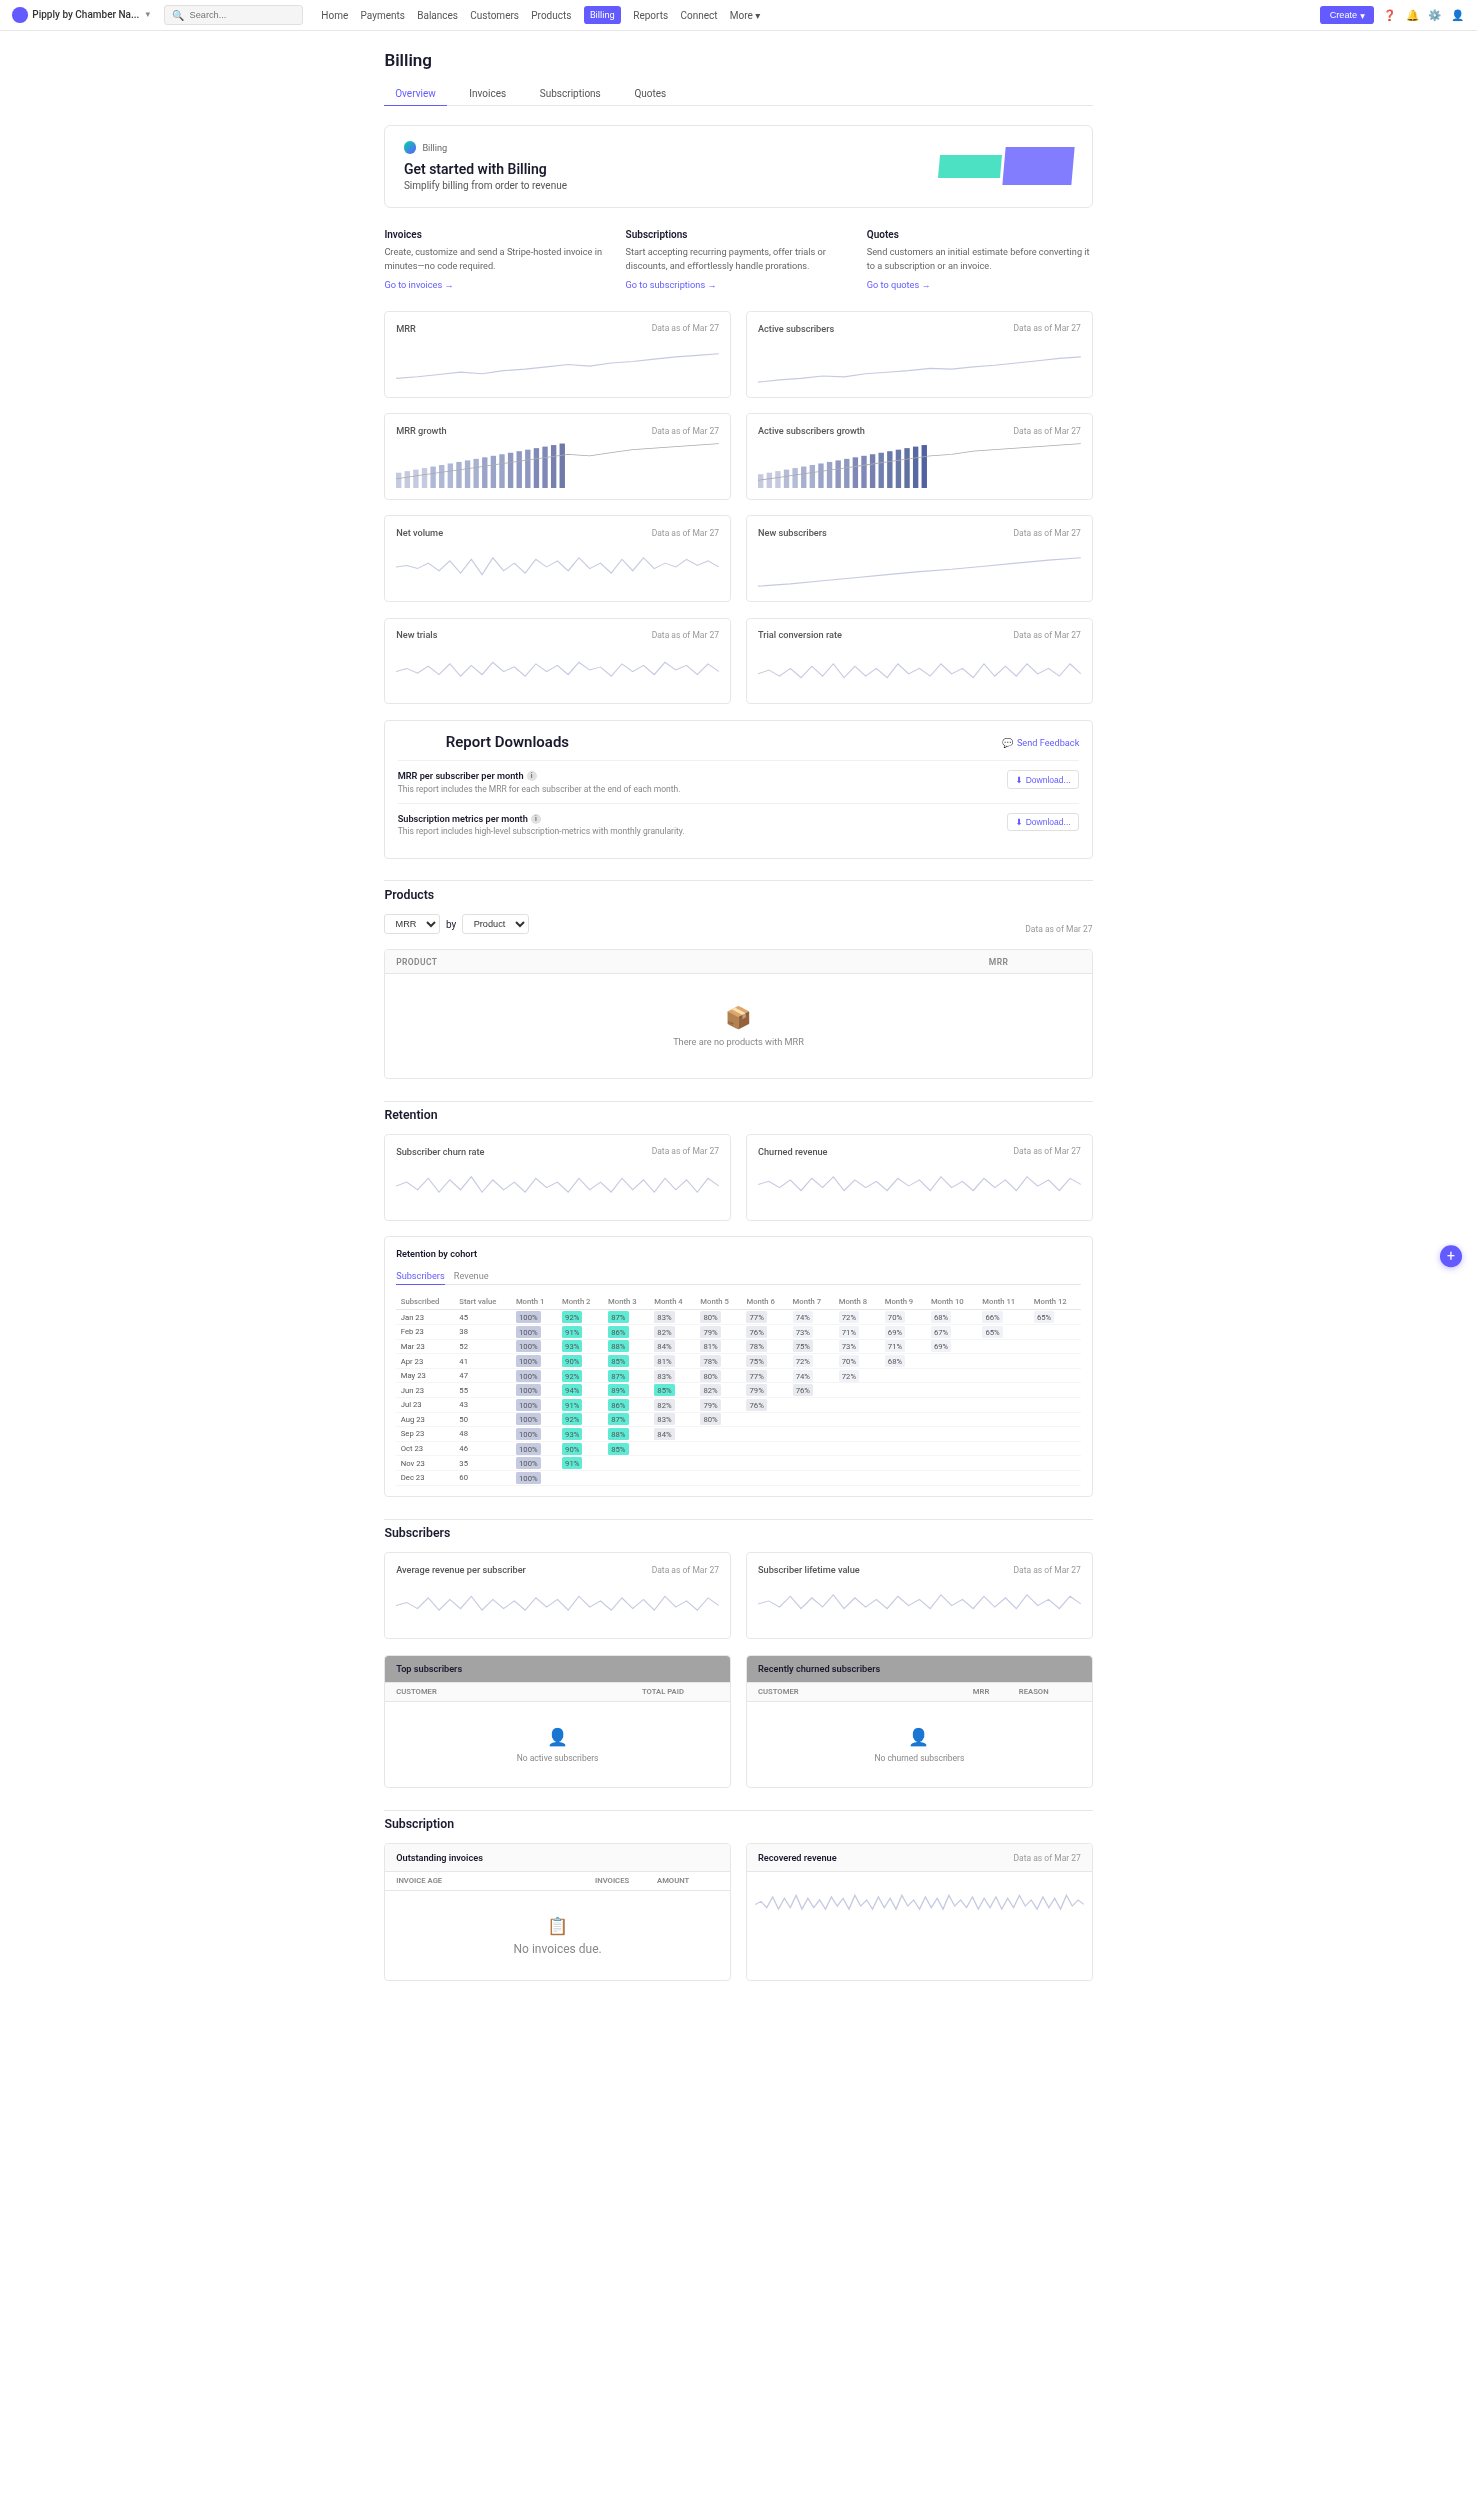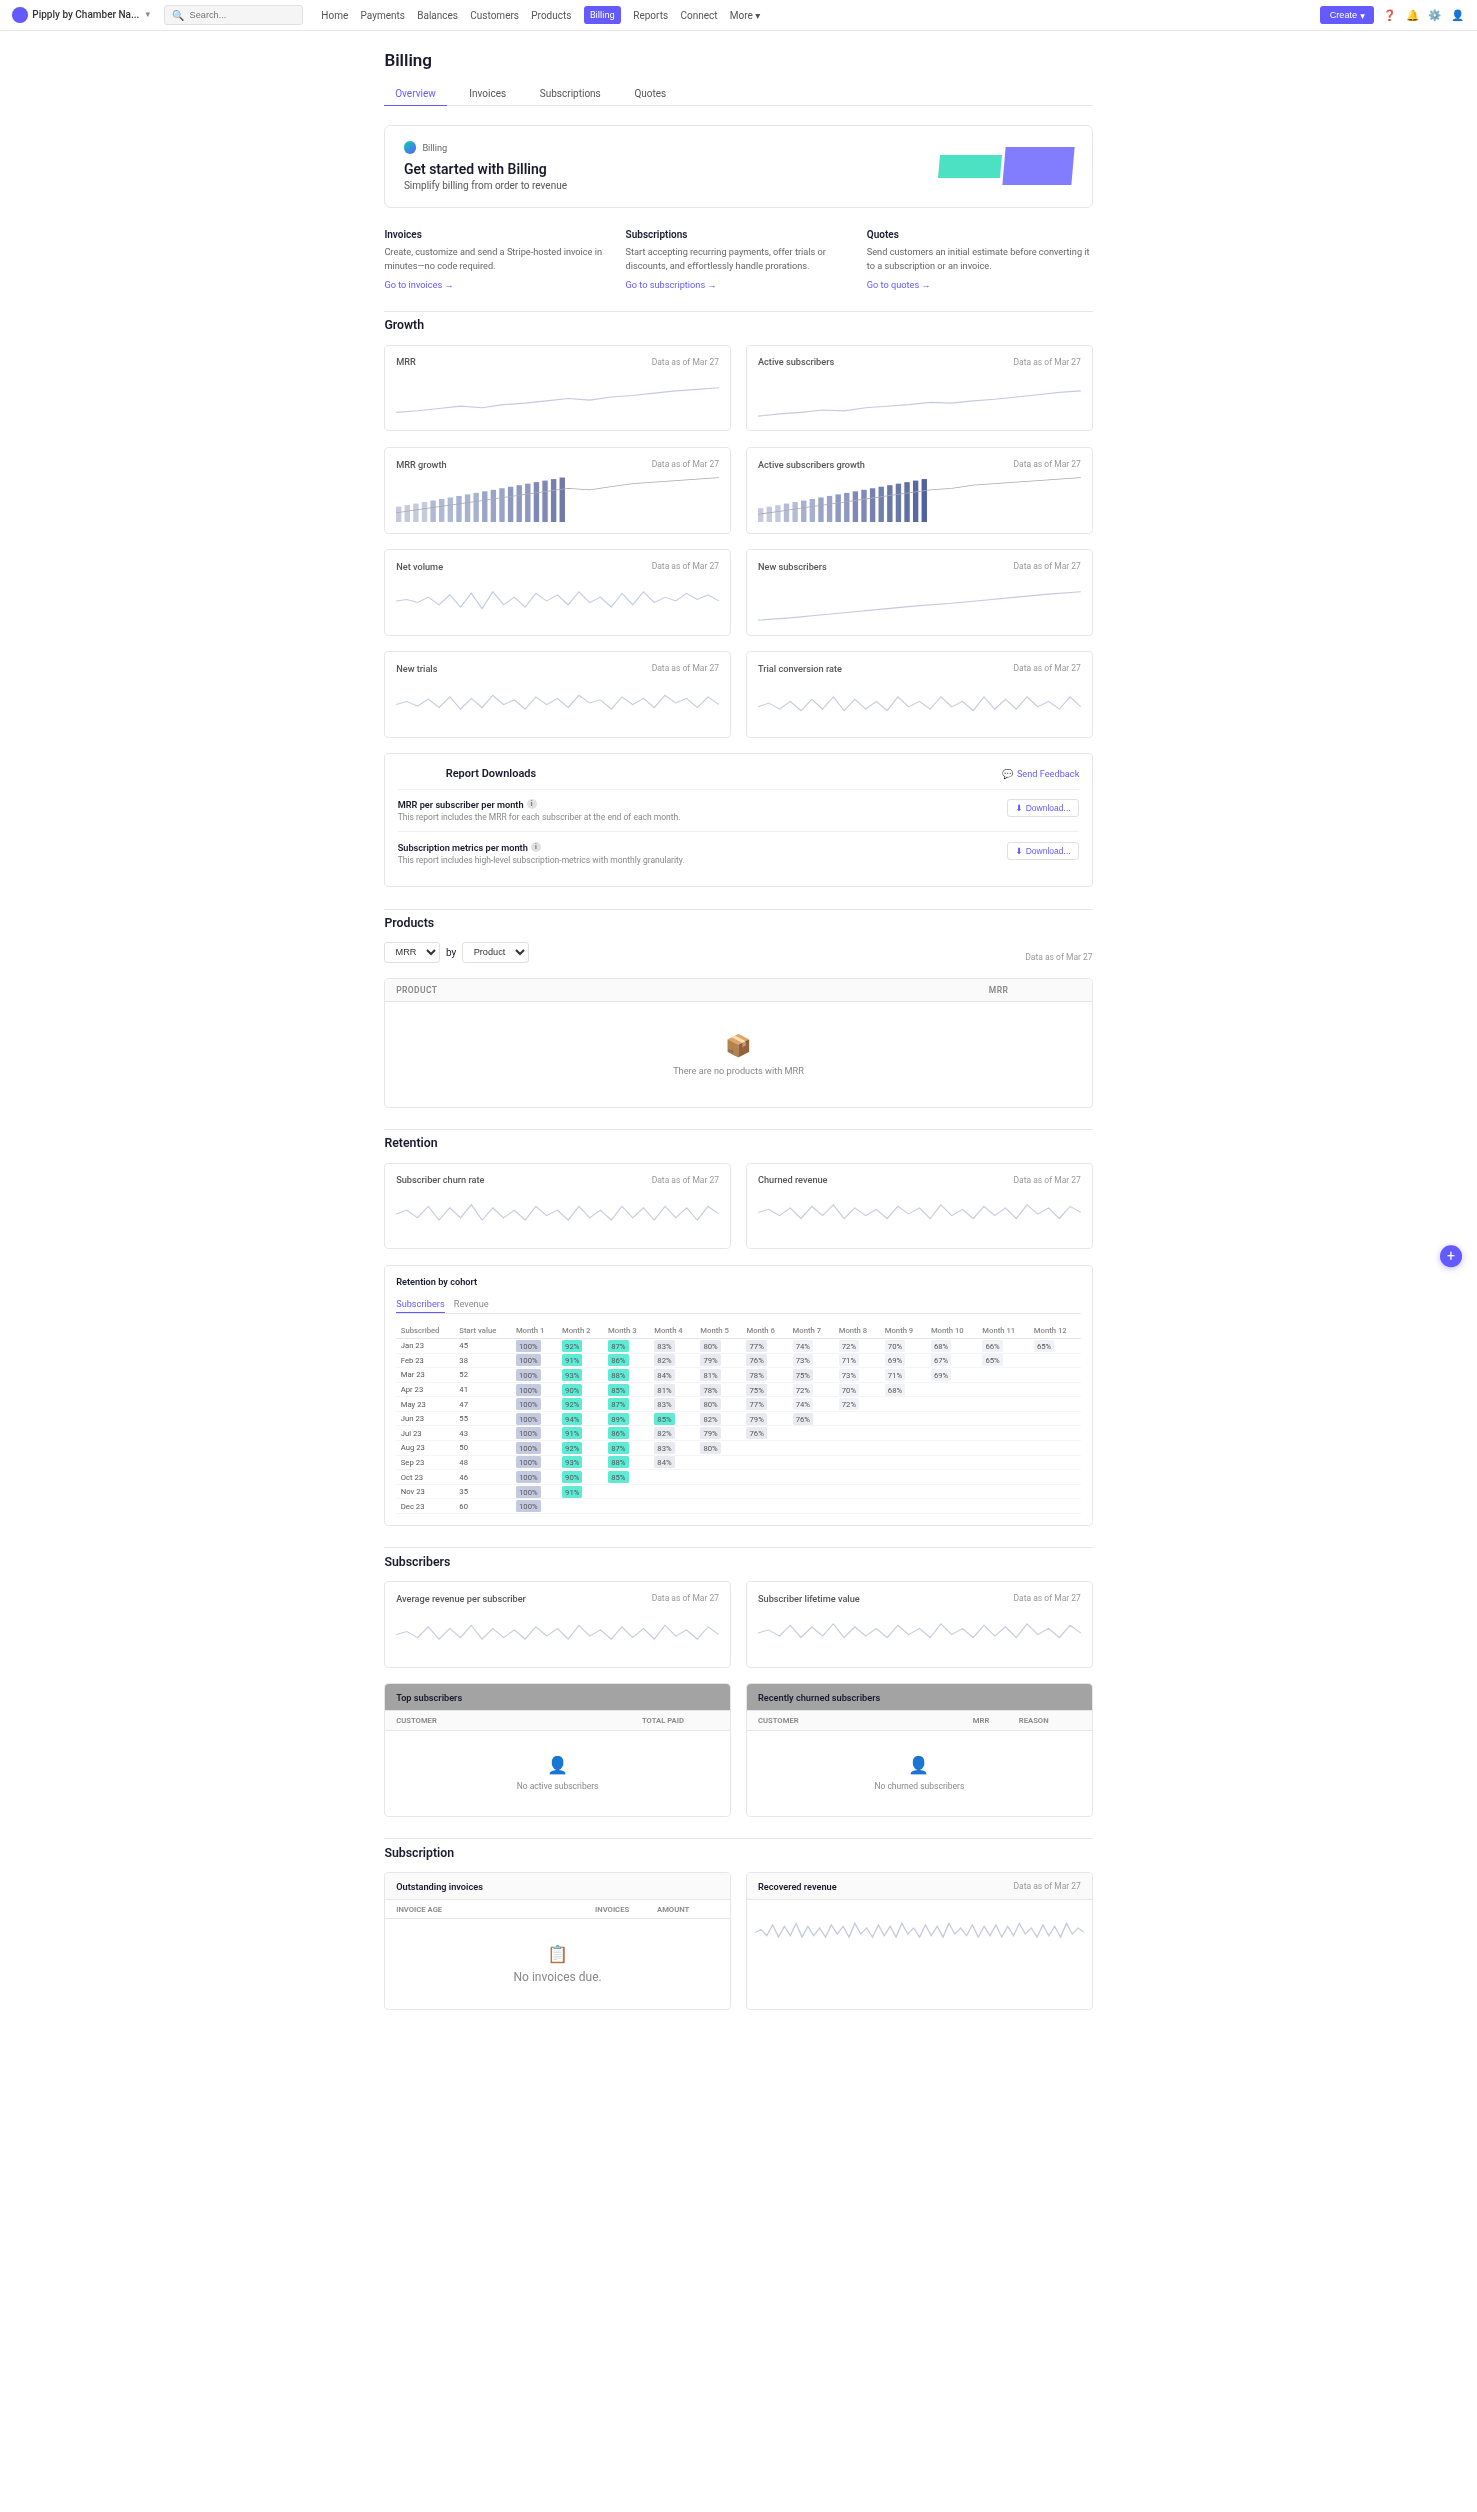--- a/index.html
+++ b/index.html
@@ -58,21 +58,21 @@
     .chart-title { font-size: 9.2px; color: #555; font-weight: 500; }
     .chart-date { font-size: 8.5px; color: #999; }
     .chart-area { height: 46px; position: relative; overflow: hidden; }
 
     
     svg.sparkline { width: 100%; height: 46px; }
 
     
     .report-downloads { border: 0.8px solid #e6e6e6; border-radius: 4.6px; padding: 12.3px; margin-bottom: 21.5px; }
     .report-downloads-header { display: flex; justify-content: space-between; align-items: center; margin-bottom: 9.2px; }
-    .report-downloads h3 { font-size: 11px; font-weight: 600; padding-left: 48px; }
+    .report-downloads h3 { font-size: 15px; font-weight: 600; padding-left: 48px; }
     .send-feedback { font-size: 9.2px; color: #635bff; cursor: pointer; display: flex; align-items: center; gap: 3.1px; }
     .report-item { padding: 9.2px 0; border-top: 0.8px solid #f0f0f0; display: flex; justify-content: space-between; align-items: flex-start; }
     .report-info h4 { font-size: 9.2px; font-weight: 600; color: #1a1a2e; margin-bottom: 2.3px; display: flex; align-items: center; gap: 3.1px; }
     .report-info p { font-size: 8.5px; color: #888; }
     .download-btn { font-size: 8.5px; color: #635bff; border: 0.8px solid #e0e0e0; border-radius: 3.1px; padding: 3.1px 7.7px; cursor: pointer; background: #fff; display: flex; align-items: center; gap: 3.1px; }
 
     
     .products-section { margin-bottom: 21.5px; }
     .products-controls { display: flex; gap: 6.2px; align-items: center; margin-bottom: 9.2px; }
     .products-controls select { border: 0.8px solid #e0e0e0; border-radius: 3.1px; padding: 3.1px 6.2px; font-size: 9.2px; color: #333; background: #fff; }
@@ -205,21 +205,20 @@
       <p>Start accepting recurring payments, offer trials or discounts, and effortlessly handle prorations.</p>
       <a class="feature-link">Go to subscriptions →</a>
     </div>
     <div class="feature-card">
       <h4>Quotes</h4>
       <p>Send customers an initial estimate before converting it to a subscription or an invoice.</p>
       <a class="feature-link">Go to quotes →</a>
     </div>
   </div>
 
-  <div class="section-header">Growth</div>
 
   <div class="chart-grid">
 
     <div class="chart-card">
       <div class="chart-header">
         <span class="chart-title">MRR</span>
         <span class="chart-date">Data as of Mar 27</span>
       </div>
       <div class="chart-area">
         <svg class="sparkline" viewBox="0 0 300 60" preserveAspectRatio="none">

